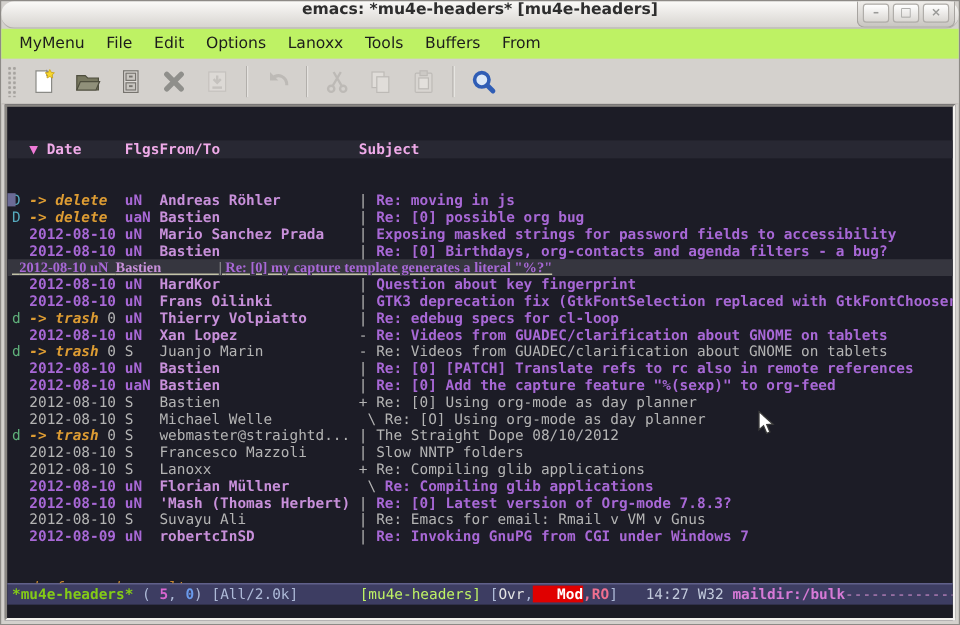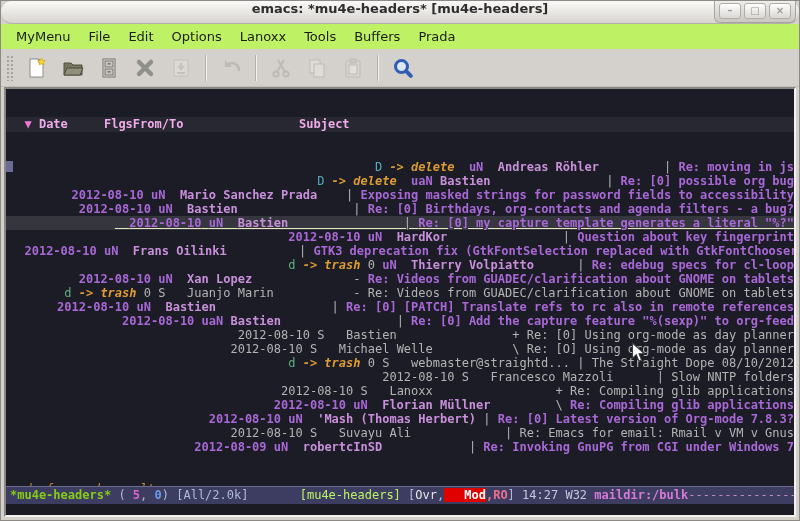--- a/index.html
+++ b/index.html
@@ -37,23 +37,23 @@
   
   .frame{flex:1;margin:0 3px 3px 3px;display:flex;flex-direction:column;
     border:2px solid;border-color:#8a8783 #f4f2ef #f4f2ef #8a8783;
     background:#1c1c26;overflow:hidden;}
   .textarea{flex:1;position:relative;overflow:hidden;
     font-family:"DejaVu Sans Mono",monospace;font-size:12px;line-height:14px;
     white-space:pre;color:#b4b4b4;padding-left:4px;border-radius:22px;}
   .header-line{height:15px;line-height:15px;background:#282833;margin-left:-4px;padding-left:4px;}
   .hdr{color:#f0abe9;font-weight:bold;}
   .hdr-arrow{color:#f07ad8;font-weight:bold;}
-  .hrow{height:14px;text-align:right;}
+  .hrow{height:14px;}
   .hrow.current{background:#36363f;margin-left:-4px;padding-left:4px;}
-  .current .rowline{text-decoration:underline;text-decoration-color:#e6e6c2;}
+  .current .rowline{text-decoration:underline;text-decoration-color:#e6e6c2;font-family:Liberation Serif, serif;}
   .u{color:#a868d6;font-weight:bold;}
   .from-u{color:#c890da;font-weight:bold;}
   .r,.from-r{color:#b4b4b4;}
   .thr{color:#b4b4b4;}
   .tgt{color:#dd9c33;font-weight:bold;font-style:italic;}
   .mk-D{color:#56aabe;}
   .mk-d{color:#5fb07a;}
   .mk-x{color:#b4b4b4;}
   .eob{height:14px;color:#c9882f;font-style:italic;}
   .sb-thumb{position:absolute;left:0;width:7px;height:11px;background:#6b6b96;}
@@ -62,21 +62,21 @@
     font-family:"DejaVu Sans Mono",monospace;font-size:12px;line-height:16px;
     white-space:pre;overflow:hidden;padding-left:4px;}
   .ml-buffer{color:#84cc16;font-weight:bold;}
   .ml-dim{color:#aebad8;}
   .ml-pink{color:#d866d0;font-weight:bold;}
   .ml-blue{color:#6a9aec;font-weight:bold;}
   .ml-name{color:#bef264;margin-left:44px;}
   .ml-teal{color:#e5e5e5;}
   .ml-mod{color:#ffffff;background:#e00000;font-weight:bold;padding-left:20px;}
   .ml-ro{color:#ef6f8f;font-weight:bold;}
-  .ml-time{color:#c2cadc;}
+  .ml-time{color:#c2cadc;margin-left:16px;}
   .ml-dir{color:#d77ad7;font-weight:bold;}
   .ml-dashes{color:#c488c4;}
   .echo{height:11px;flex:0 0 11px;background:#1b1b24;}
   .mouse-cursor{position:absolute;left:630px;top:341px;z-index:10;}
 </style>
 </head>
 <body>
 
 <div class="window">
 
@@ -90,21 +90,21 @@
   </div>
 
   <div class="menubar">
       <span class="menu-item">MyMenu</span>
       <span class="menu-item">File</span>
       <span class="menu-item">Edit</span>
       <span class="menu-item">Options</span>
       <span class="menu-item">Lanoxx</span>
       <span class="menu-item">Tools</span>
       <span class="menu-item">Buffers</span>
-      <span class="menu-item">Prada</span>
+      <span class="menu-item">From</span>
     </div>
 
   <div class="toolbar">
     <div class="tb-handle"></div>
     <div style="display:flex;align-items:center;">
         <div class="tbtn">
           <svg width="24" height="24" viewBox="0 0 24 24">
             <path d="M5 3h9l4 4v14H5z" fill="#ffffff" stroke="#8a8a86"></path>
             <path d="M14 3l4 4h-4z" fill="#d8d5d1" stroke="#8a8a86"></path>
             <path d="M16.5 2l1.2 2.3 2.6.4-1.9 1.8.5 2.5-2.4-1.2-2.3 1.2.4-2.5-1.9-1.8 2.6-.4z" fill="#f7d72c" stroke="#c9a315" stroke-width=".7"></path>

